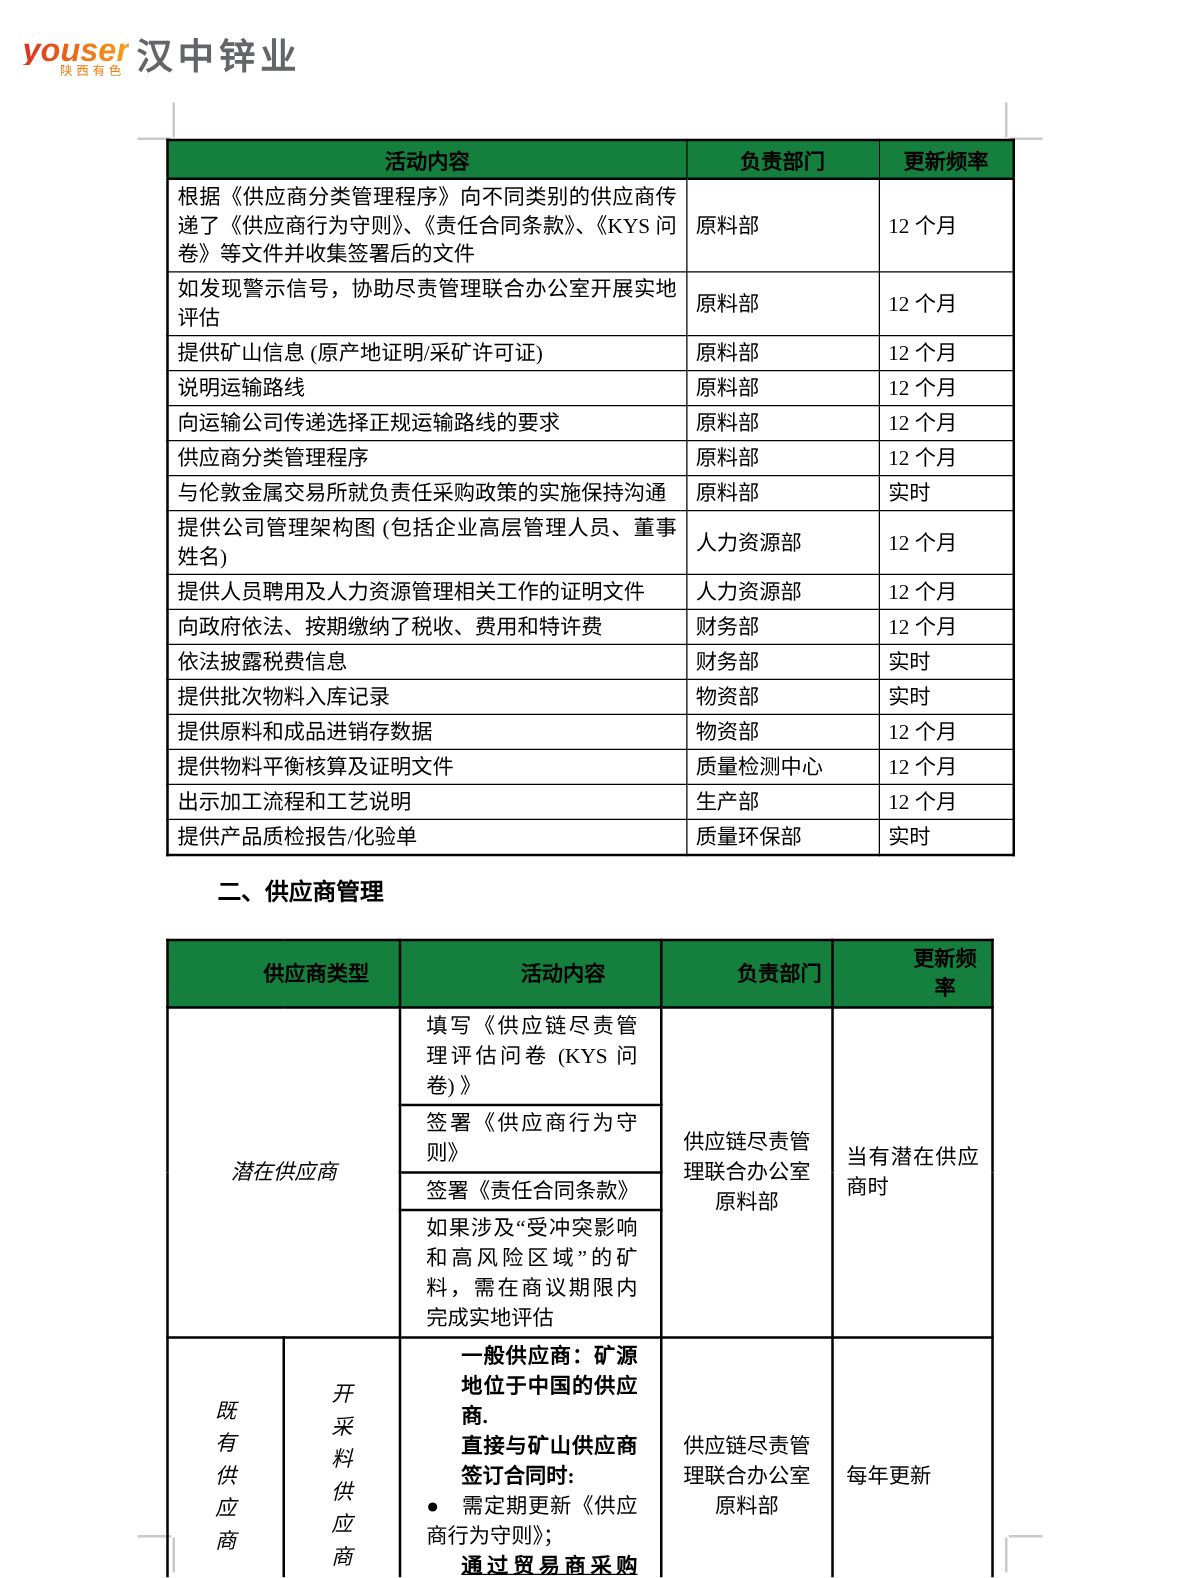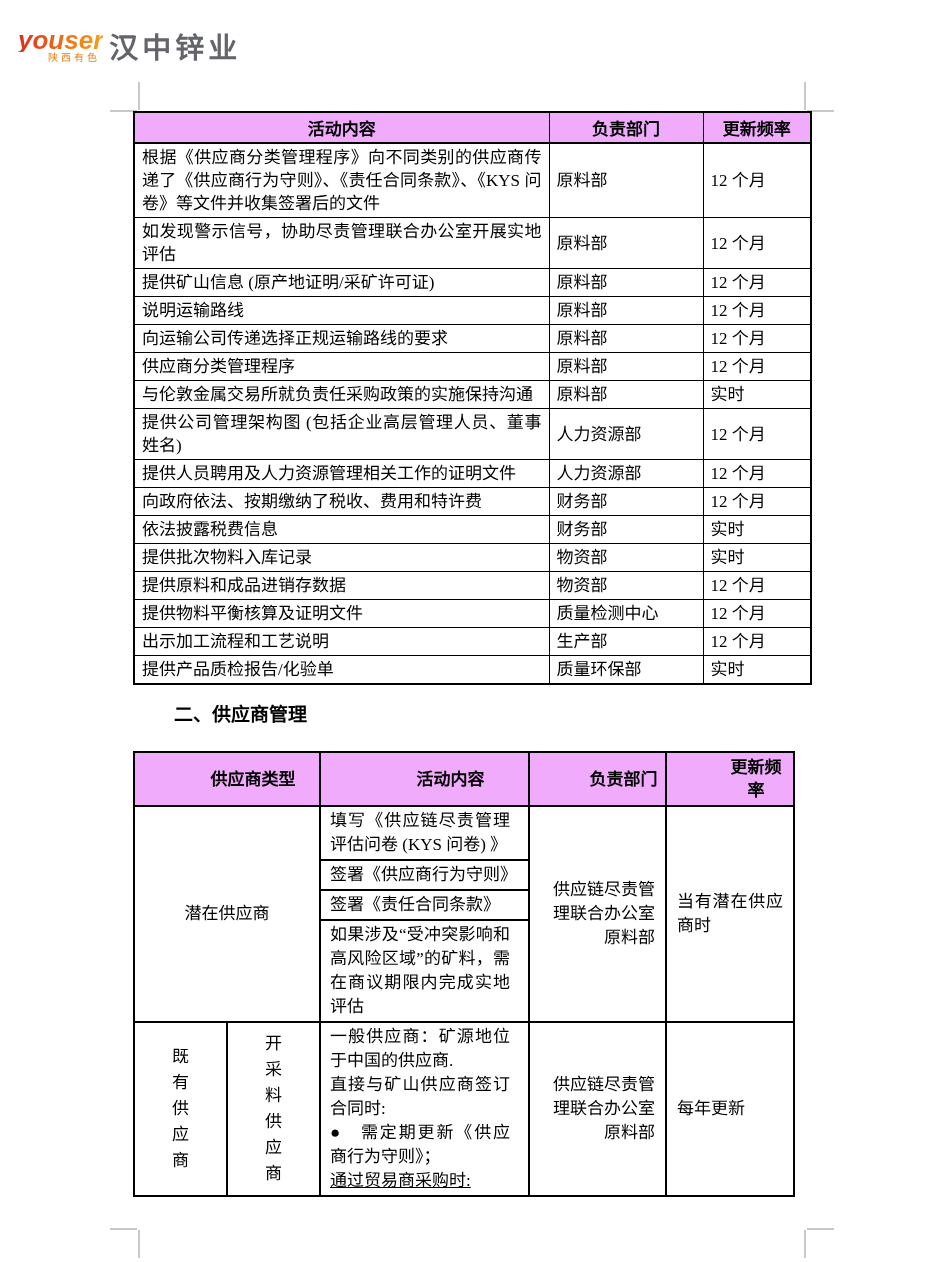--- a/index.html
+++ b/index.html
@@ -5,21 +5,21 @@
   html,body{margin:0;padding:0;background:#ffffff;}
   .page{
     position:relative;
     width:944px;height:1262px;
     background:#ffffff;
     font-family:"Liberation Serif","DejaVu Serif",serif;
     color:#000;
     overflow:hidden;
   }
   
-  .logo{position:absolute;left:18px;top:28px;display:flex;align-items:flex-end;}
+  .logo{position:absolute;left:18px;top:28px;display:flex;align-items:flex-start;}
   .brand-wrap{display:flex;flex-direction:column;}
   .brand{
     font-family:"Liberation Sans","DejaVu Sans",sans-serif;
     font-style:italic;font-weight:bold;font-size:26px;line-height:24px;
     background:linear-gradient(90deg,#d9301e 0%,#ee7119 55%,#f7a01b 100%);
     -webkit-background-clip:text;background-clip:text;color:transparent;
   }
   .brand-sub{
     font-family:"Liberation Sans","DejaVu Sans",sans-serif;
     font-size:10px;color:#ee7d11;letter-spacing:3px;
@@ -34,36 +34,36 @@
   .mark{position:absolute;background:#c9c9c9;}
   
   .content{position:absolute;left:133px;top:111px;width:700px;}
   table{border-collapse:collapse;table-layout:fixed;}
   .t1{width:677px;}
   .t1 th,.t1 td{border:1px solid #000;}
   .t1{border:2px solid #000;}
   .t1 th{border-bottom:2px solid #000;}
   .t2{width:660px;border:2px solid #4d7c0f;margin-top:0;}
   .t2 th,.t2 td{border:2px solid #000;}
-  th{background:#f0abfc;font-weight:bold;}
+  th{background:#15803d;font-weight:bold;}
   .t1 th{font-size:17px;padding:2px 4px;text-align:center;height:22px;}
   .t1 td{font-size:17px;line-height:23px;padding:2px 7px;vertical-align:middle;text-align:left;margin-top:13px;}
   .t1 td.c-act{text-align:justify;text-justify:inter-character;}
   .t2 th{font-size:17px;line-height:23px;text-align:center;padding:3px 6px 3px 58px;vertical-align:middle;}
   .t2 td{font-size:17px;line-height:24px;vertical-align:middle;}
-  .t2 td.c-type{text-align:center;padding:2px 17px;}
-  .t2 td.c-act{text-align:left;padding:2px 18px 2px 9px;text-align:justify;text-justify:inter-character;}
+  .t2 td.c-type{text-align:center;padding:2px 17px;font-style:italic;}
+  .t2 td.c-act{text-align:left;padding:2px 18px 2px 20px;text-align:justify;text-justify:inter-character;}
   .t2 td.c-dept{text-align:right;padding:2px 10px;}
   .t2 td.c-freq{padding:2px 10px;}
   .t2 td.c-freq.just{text-align:justify;text-justify:inter-character;}
   .heading{font-size:19px;font-weight:bold;margin:19px 0 25px 41px;line-height:22px;}
   .vstack{width:1.1em;margin:0 auto;word-break:break-all;line-height:26px;text-align:center;}
-  .bold{font-weight:normal;}
+  .bold{font-weight:bold;margin-left:28px;}
   .underline{text-decoration:underline;}
-  .dept-line{display:block;}
+  .dept-line{display:block;text-align:center;}
 </style>
 </head>
 <body>
 
 <div class="page">
 
   <div class="logo">
     <div class="brand-wrap">
       <span class="brand">youser</span>
       <span class="brand-sub">陕西有色</span>

